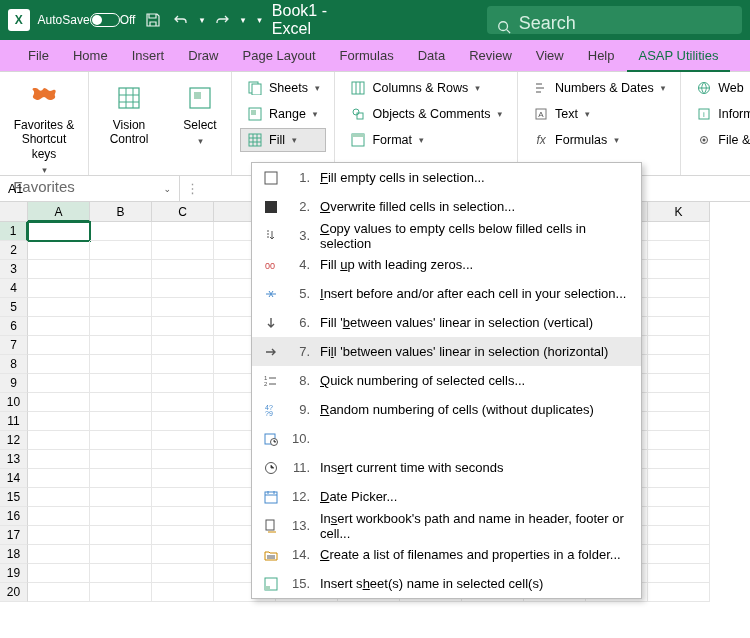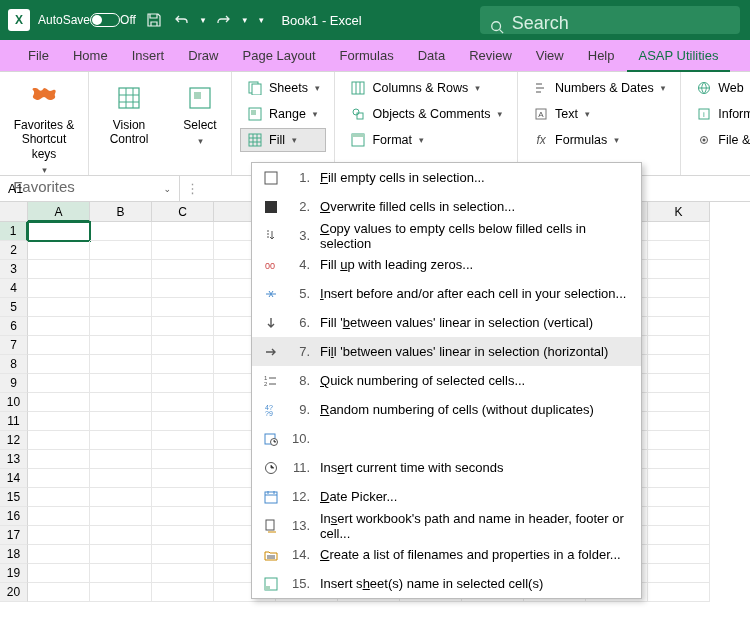--- a/index.html
+++ b/index.html
@@ -4,21 +4,21 @@
 <style>
 * { margin: 0; padding: 0; box-sizing: border-box; font-family: "Segoe UI", Arial, sans-serif; }
 body { background: #fff; width: 750px; height: 638px; overflow: hidden; font-size: 13px; }
 
 .titlebar { background: #127245; height: 40px; display: flex; align-items: center; color: #fff; padding: 0 8px; gap: 8px; }
 .titlebar .xl-icon { width: 22px; height: 22px; background: #fff; border-radius: 3px; display: flex; align-items: center; justify-content: center; color: #127245; font-weight: bold; font-size: 12px; }
 .titlebar .autosave { display: flex; align-items: center; font-size: 12px; }
 .toggle { width: 30px; height: 14px; border: 1px solid #fff; border-radius: 8px; position: relative; }
 .toggle .knob { position: absolute; width: 10px; height: 10px; background: #fff; border-radius: 50%; top: 1px; left: 1px; }
 .qat-icon { width: 20px; height: 20px; display: flex; align-items: center; justify-content: center; opacity: 0.9; }
-.app-title { font-size: 13px; margin-left: 10px; }
+.app-title { font-size: 16px; margin-left: 2px; }
 
 .searchbox { background: #2a8a5c; height: 28px; border-radius: 4px; display: flex; align-items: flex-end; padding: 0 10px; gap: 8px; margin-left: 110px; width: 260px; color: #d8efe3; font-size: 18px; }
 
 .menubar { background: #f0abfc; height: 32px; display: flex; align-items: center; border-bottom: 1px solid #d6d6d6; padding-left: 16px; gap: 0; }
 .menubar .tab { padding: 0 12px; height: 32px; line-height: 32px; font-size: 13px; color: #3a3a3a; cursor: pointer; }
 .menubar .tab.active { color: #127245; border-bottom: 2px solid #127245; font-weight: 400; }
 
 .ribbon { height: 104px; border-bottom: 1px solid #d6d6d6; display: flex; background: #fff; }
 .group { padding: 4px 8px 2px; border-right: 1px solid #e0e0e0; display: flex; flex-direction: column; align-items: center; }
 .group .stack { display: flex; gap: 22px; flex: 1; margin-left: 6px; }

